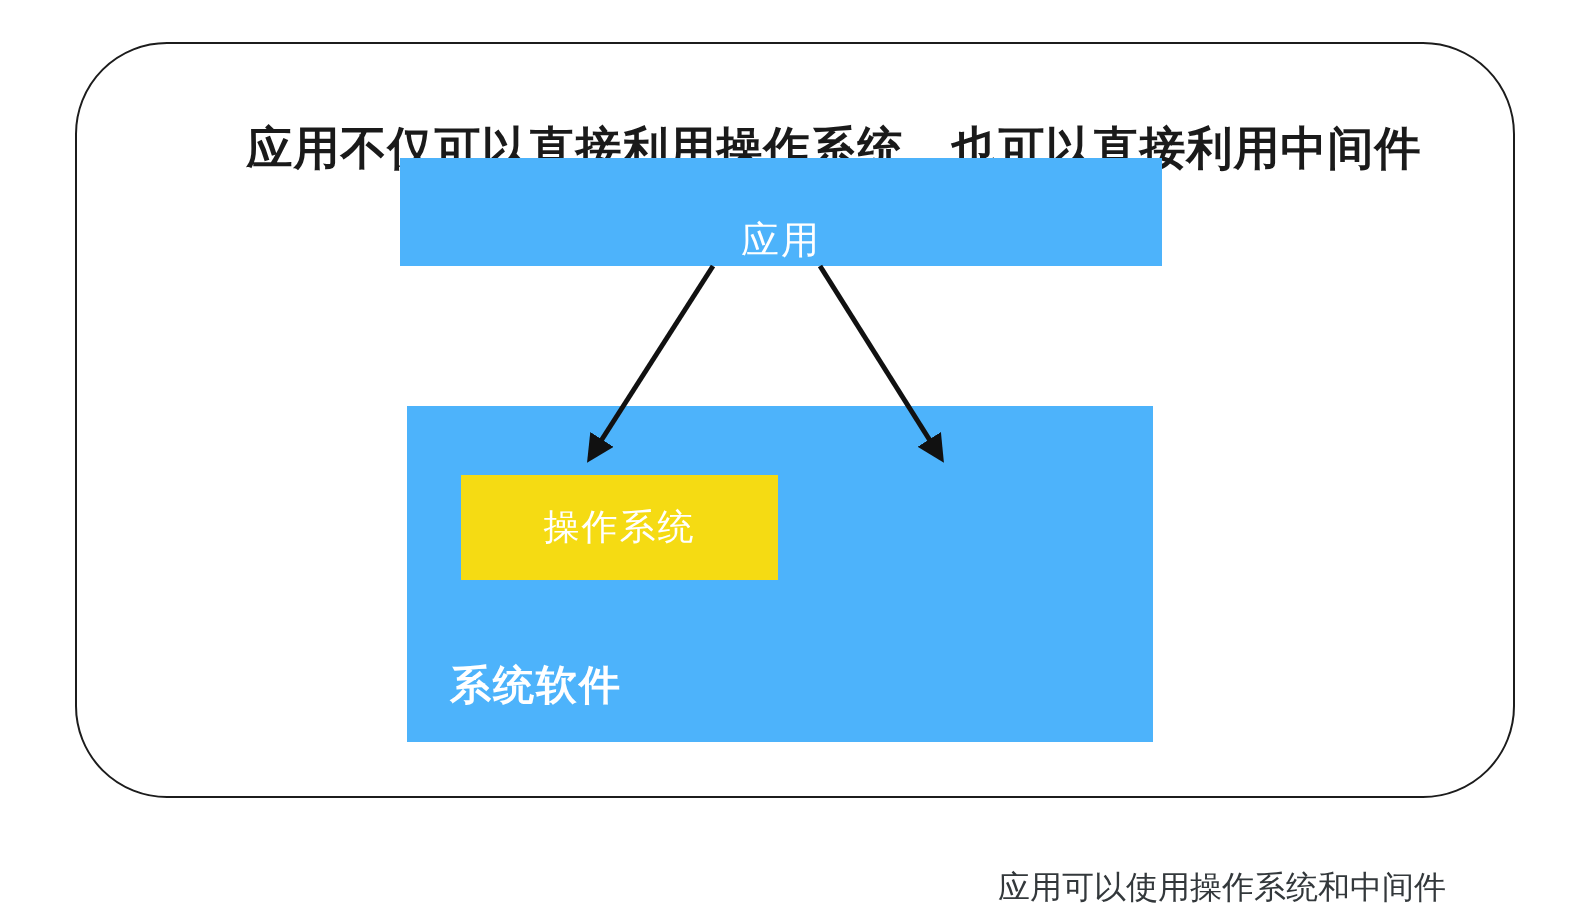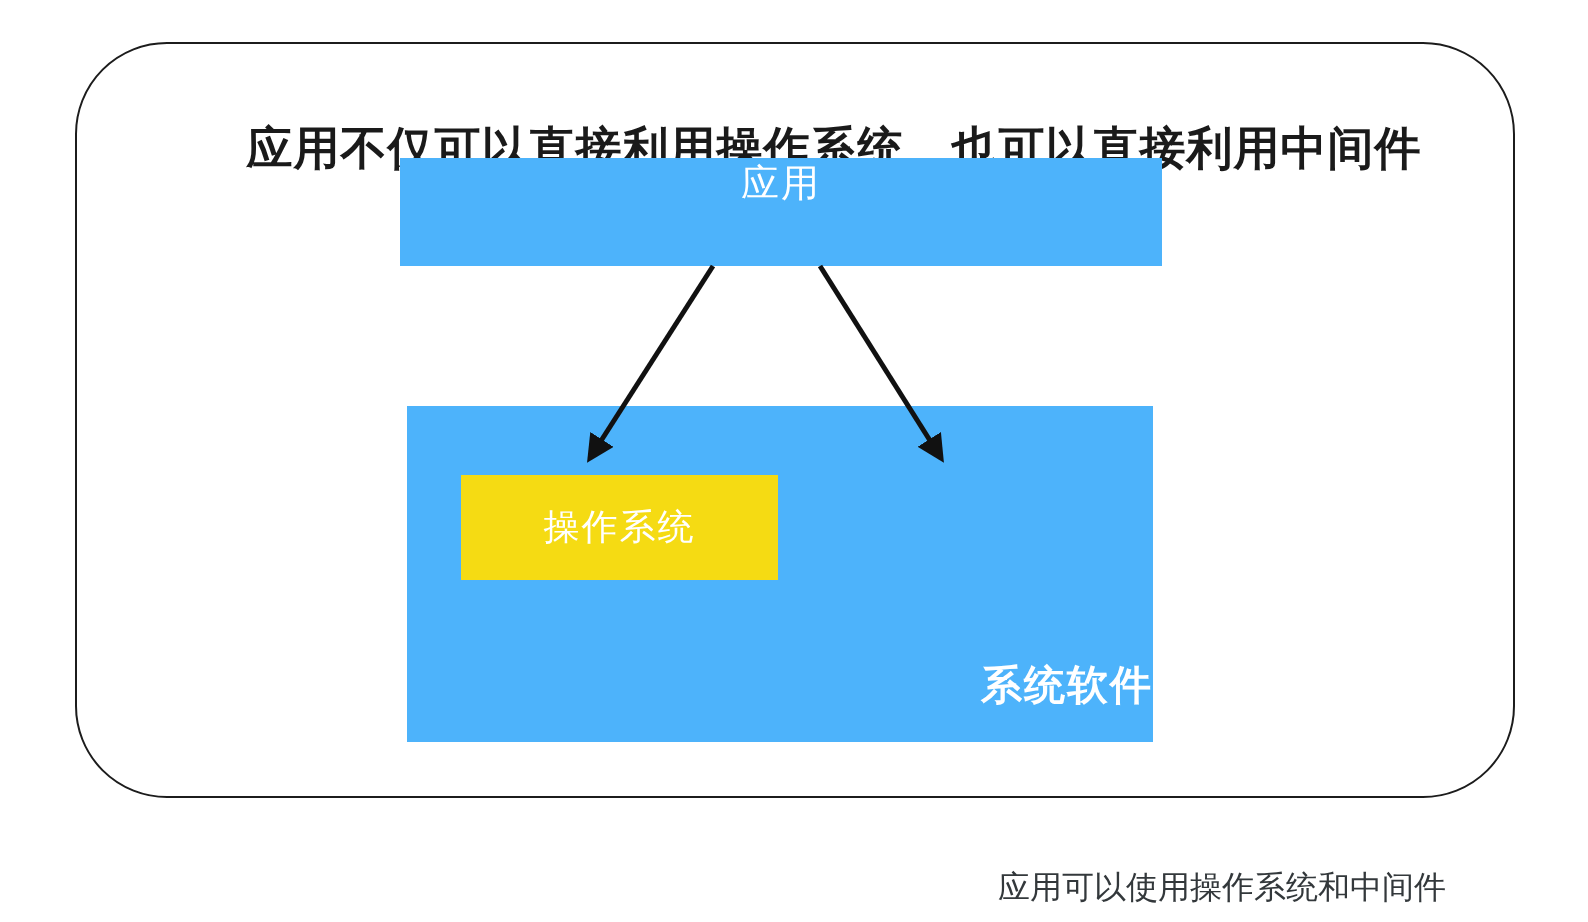--- a/index.html
+++ b/index.html
@@ -38,21 +38,21 @@
     letter-spacing: 1px;
     color: var(--title-text);
     white-space: nowrap;
   }
 
   .app-box {
     position: absolute;
     left: 400px; top: 158px;
     width: 762px; height: 108px;
     background: var(--blue);
-    display: flex; align-items: flex-start; justify-content: center;
+    display: flex; align-items: flex-end; justify-content: center;
   }
   .app-box .box-label {
     color: var(--box-text);
     font-size: 38px;
     font-weight: 500;
     letter-spacing: 2px;
   }
 
   .ss-box {
     position: absolute;
@@ -72,21 +72,21 @@
     font-size: 36px;
     font-weight: 500;
     letter-spacing: 2px;
   }
   .os-box  { left: 54px;  width: 317px; }
   .mw-box  { left: 400px; width: 316px; }
 
   .ss-label {
     position: absolute;
     left: 0; top: 252px; width: 746px;
-    text-align: right;
+    text-align: left;
     color: var(--box-text);
     font-size: 41px;
     font-weight: 700;
     letter-spacing: 2px;
     padding-left: 43px;
   }
 
   .arrows-layer {
     position: absolute; inset: 0;
     width: 1588px; height: 922px;

